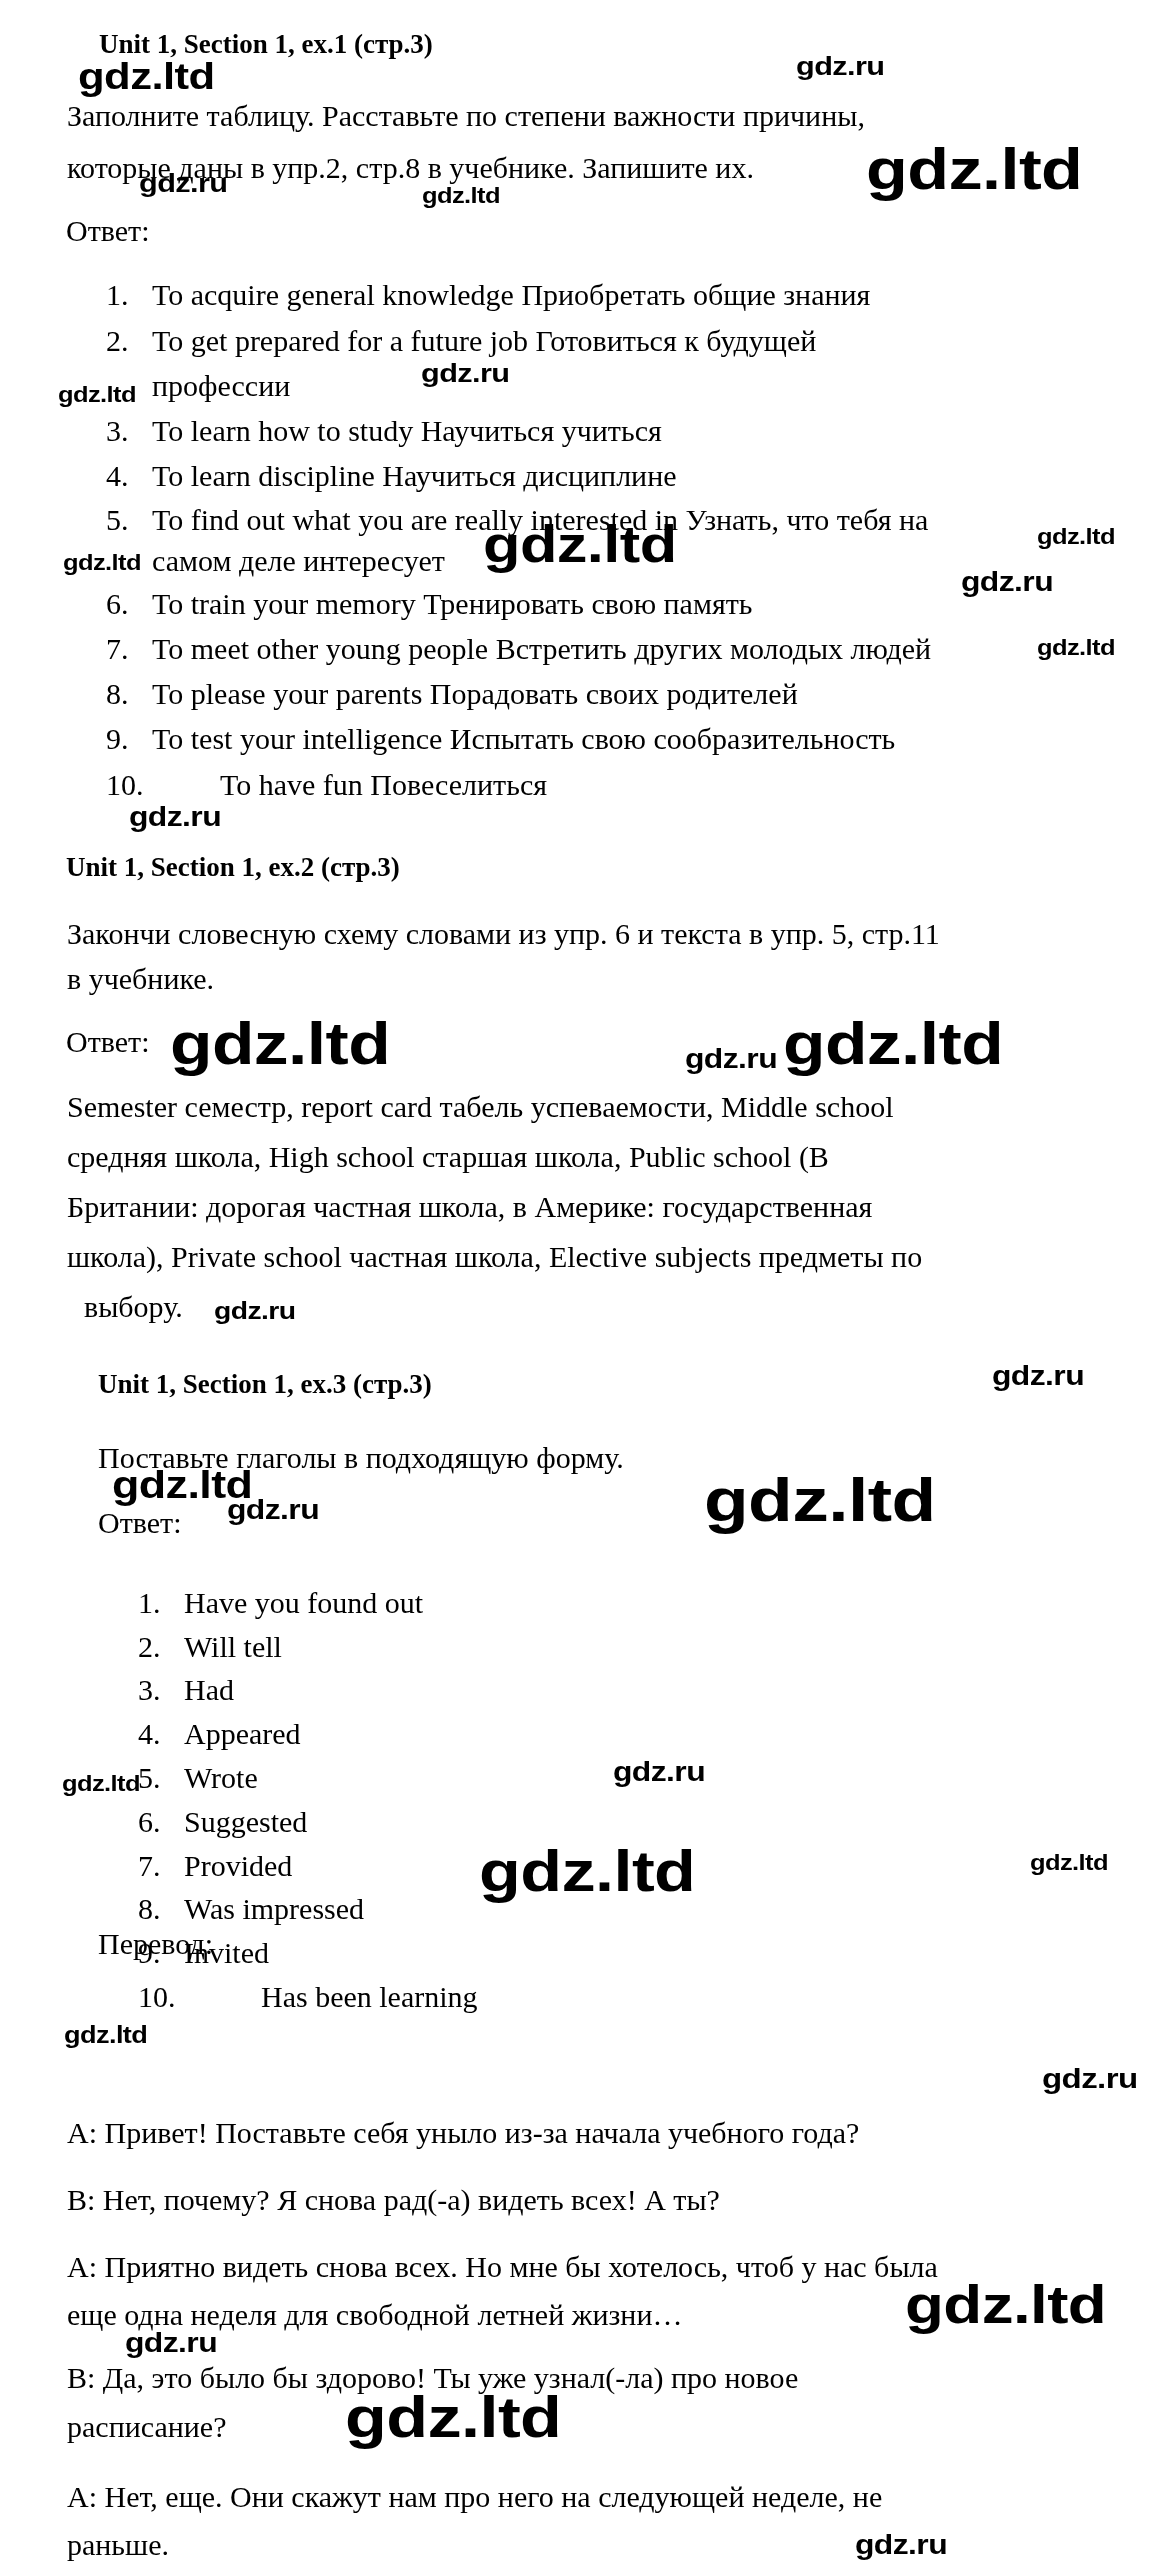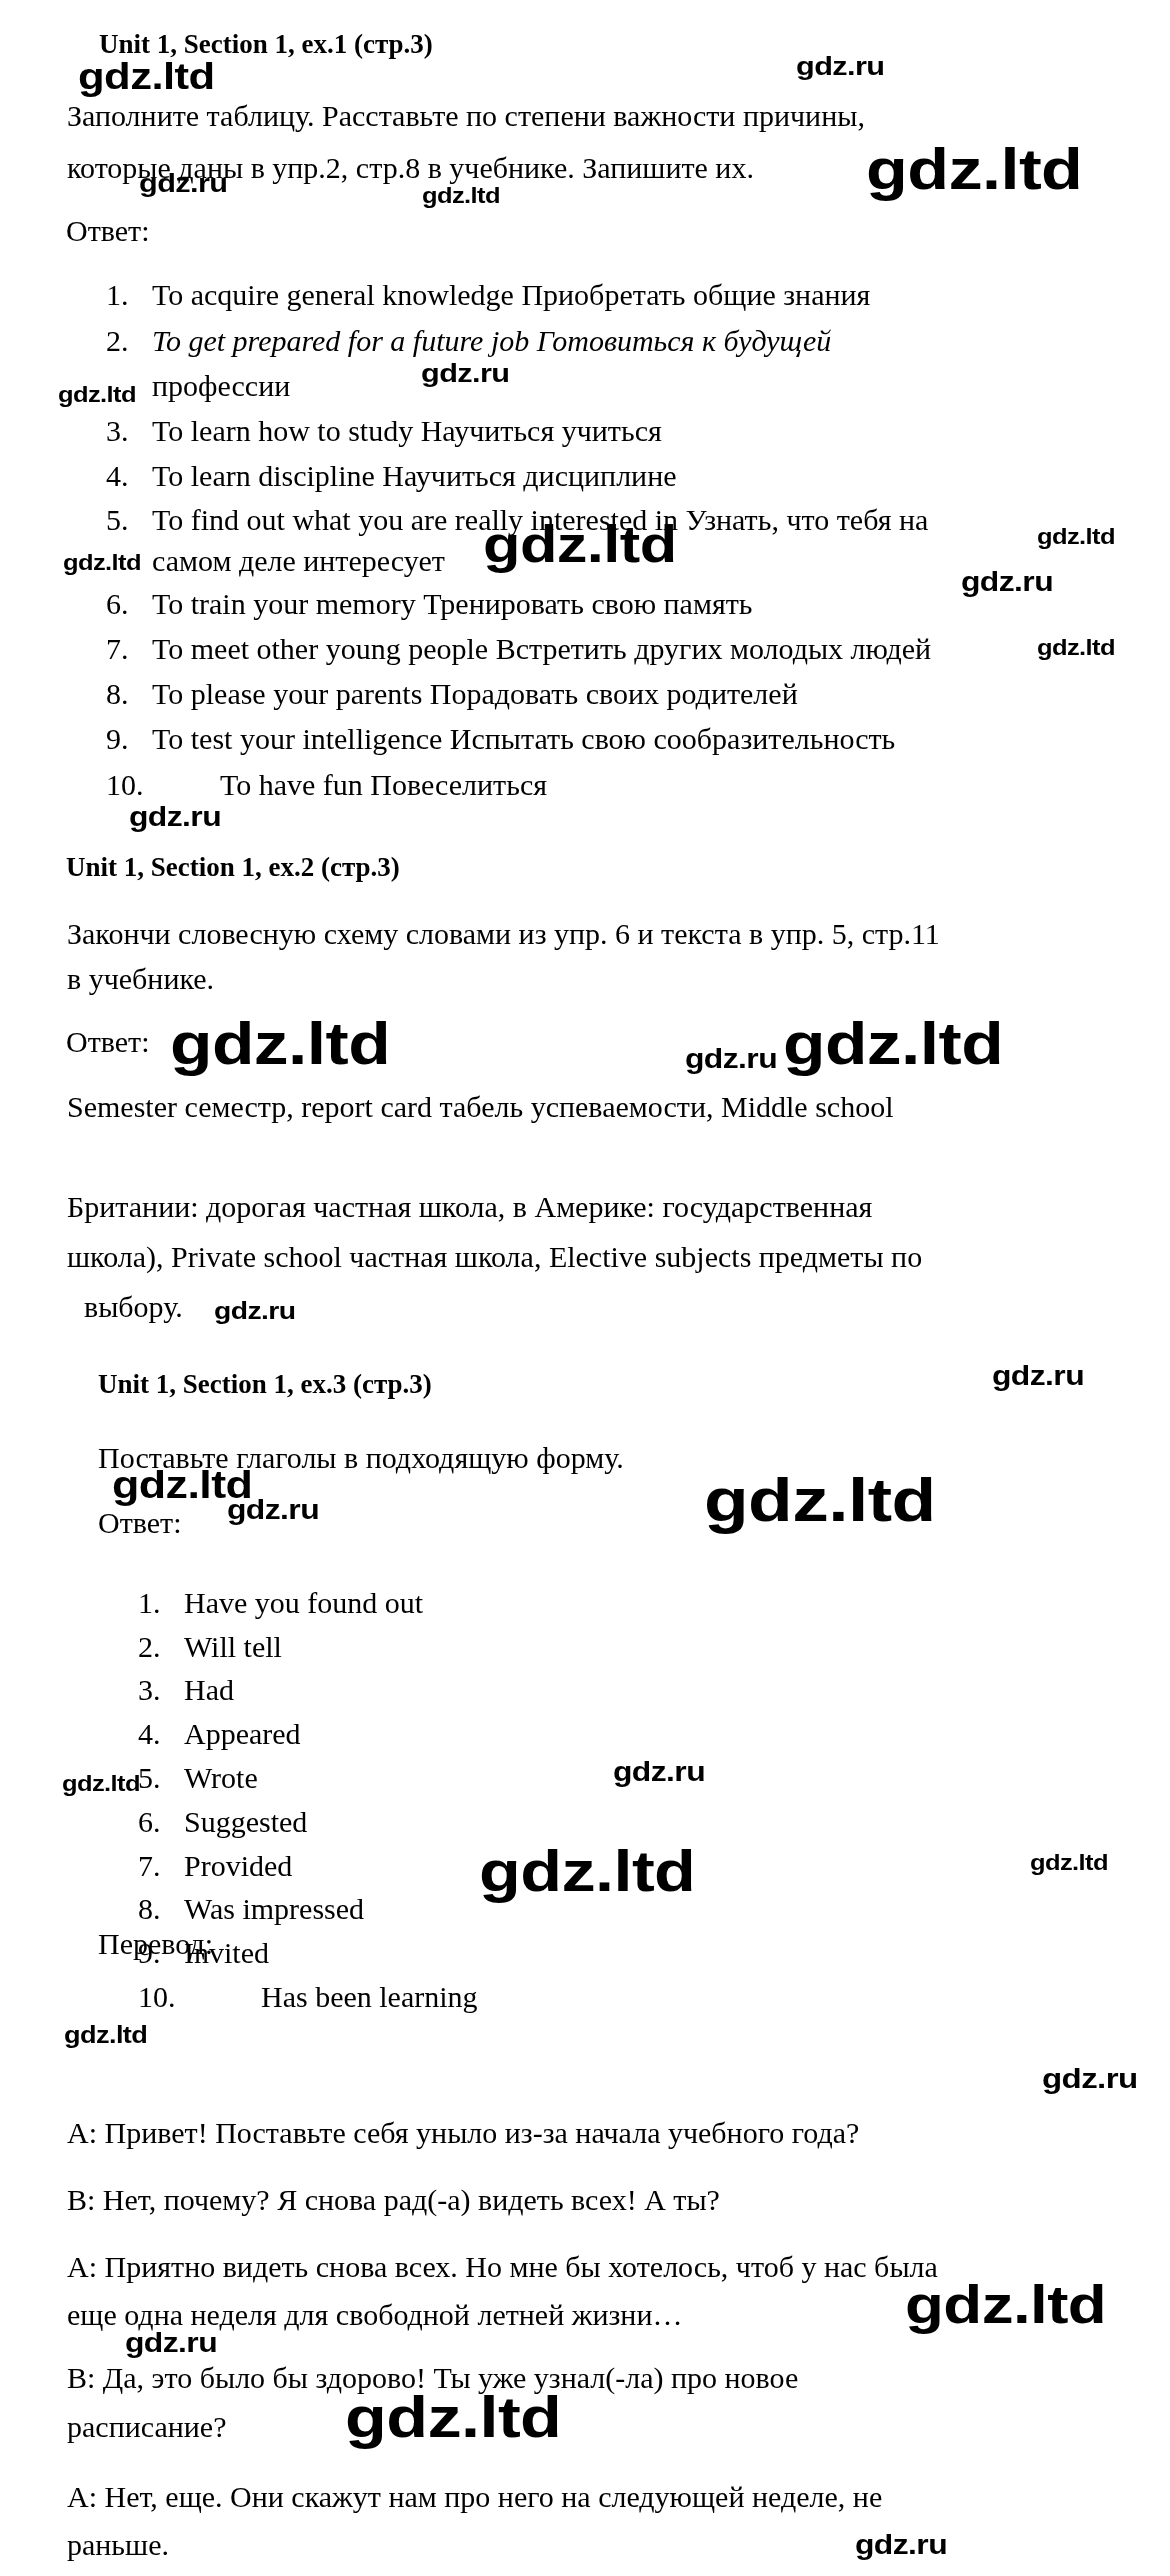--- a/index.html
+++ b/index.html
@@ -37,21 +37,21 @@
 <body>
 
 <div id="page" style="width: 1171px; height: 3874px; background: rgb(255, 255, 255); color: rgb(0, 0, 0);">
     <div class="abs heading" style="left: 66px; top: 30px; margin-left: 33px;">Unit 1, Section 1, ex.1 (стр.3)</div>
     <div class="abs body" style="left: 67px; top: 99px;">Заполните таблицу. Расставьте по степени важности причины,</div>
     <div class="abs body" style="left: 67px; top: 151px;">которые даны в упр.2, стр.8 в учебнике. Запишите их.</div>
     <div class="abs body" style="left: 66px; top: 214px;">Ответ:</div>
     <div class="abs body" style="left: 106px; top: 278px;">1.</div>
     <div class="abs body" style="left: 152px; top: 278px;">To acquire general knowledge Приобретать общие знания</div>
     <div class="abs body" style="left: 106px; top: 324px;">2.</div>
-    <div class="abs body" style="left: 152px; top: 324px; font-style: italic;">To get prepared for a future job Готовиться к будущей</div>
+    <div class="abs body" style="left: 152px; top: 324px;">To get prepared for a future job Готовиться к будущей</div>
     <div class="abs body" style="left: 152px; top: 369px;">профессии</div>
     <div class="abs body" style="left: 106px; top: 414px;">3.</div>
     <div class="abs body" style="left: 152px; top: 414px;">To learn how to study Научиться учиться</div>
     <div class="abs body" style="left: 106px; top: 459px;">4.</div>
     <div class="abs body" style="left: 152px; top: 459px;">To learn discipline Научиться дисциплине</div>
     <div class="abs body" style="left: 106px; top: 503px;">5.</div>
     <div class="abs body" style="left: 152px; top: 503px;">To find out what you are really interested in Узнать, что тебя на</div>
     <div class="abs body" style="left: 152px; top: 544px;">самом деле интересует</div>
     <div class="abs body" style="left: 106px; top: 587px;">6.</div>
     <div class="abs body" style="left: 152px; top: 587px;">To train your memory Тренировать свою память</div>
@@ -61,20 +61,21 @@
     <div class="abs body" style="left: 152px; top: 677px;">To please your parents Порадовать своих родителей</div>
     <div class="abs body" style="left: 106px; top: 722px;">9.</div>
     <div class="abs body" style="left: 152px; top: 722px;">To test your intelligence Испытать свою сообразительность</div>
     <div class="abs body" style="left: 106px; top: 768px;">10.</div>
     <div class="abs body" style="left: 220px; top: 768px;">To have fun Повеселиться</div>
     <div class="abs heading" style="left: 66px; top: 853px;">Unit 1, Section 1, ex.2 (стр.3)</div>
     <div class="abs body" style="left: 67px; top: 917px;">Закончи словесную схему словами из упр. 6 и текста в упр. 5, стр.11</div>
     <div class="abs body" style="left: 67px; top: 962px;">в учебнике.</div>
     <div class="abs body" style="left: 66px; top: 1025px;">Ответ:</div>
     <div class="abs body" style="left: 67px; top: 1090px;">Semester семестр, report card табель успеваемости, Middle school</div>
+    <div class="abs body" style="left: 67px; top: 1140px;">средняя школа, High school старшая школа, Public school (В</div>
     <div class="abs body" style="left: 67px; top: 1190px;">Британии: дорогая частная школа, в Америке: государственная</div>
     <div class="abs body" style="left: 67px; top: 1240px;">школа), Private school частная школа, Elective subjects предметы по</div>
     <div class="abs body" style="left: 84px; top: 1290px;">выбору.</div>
     <div class="abs heading" style="left: 98px; top: 1370px;">Unit 1, Section 1, ex.3 (стр.3)</div>
     <div class="abs body" style="left: 98px; top: 1441px;">Поставьте глаголы в подходящую форму.</div>
     <div class="abs body" style="left: 98px; top: 1506px;">Ответ:</div>
     <div class="abs body" style="left: 138px; top: 1586px;">1.</div>
     <div class="abs body" style="left: 184px; top: 1586px;">Have you found out</div>
     <div class="abs body" style="left: 138px; top: 1630px;">2.</div>
     <div class="abs body" style="left: 184px; top: 1630px;">Will tell</div>

